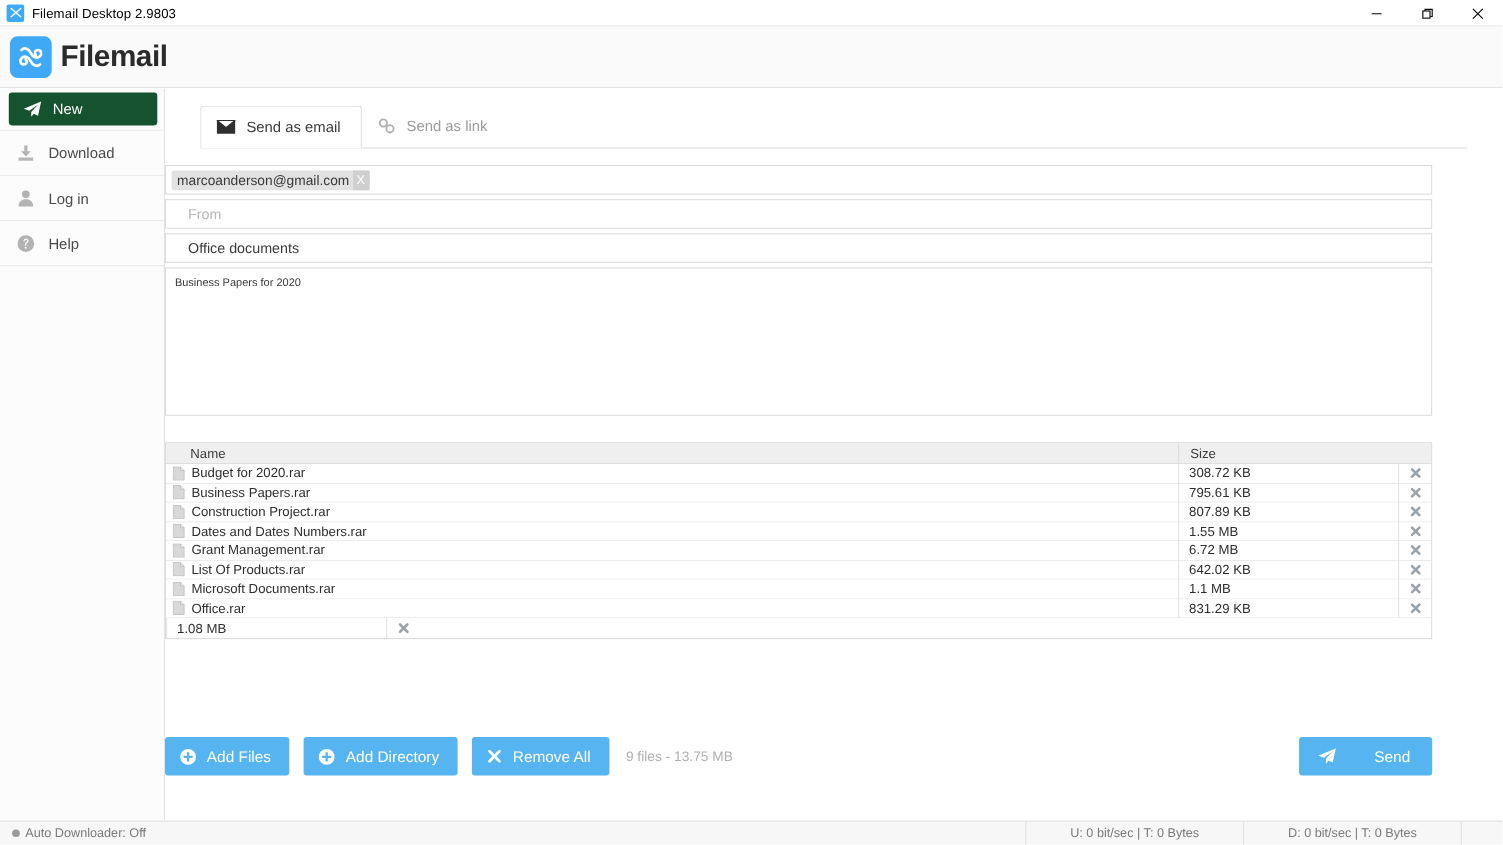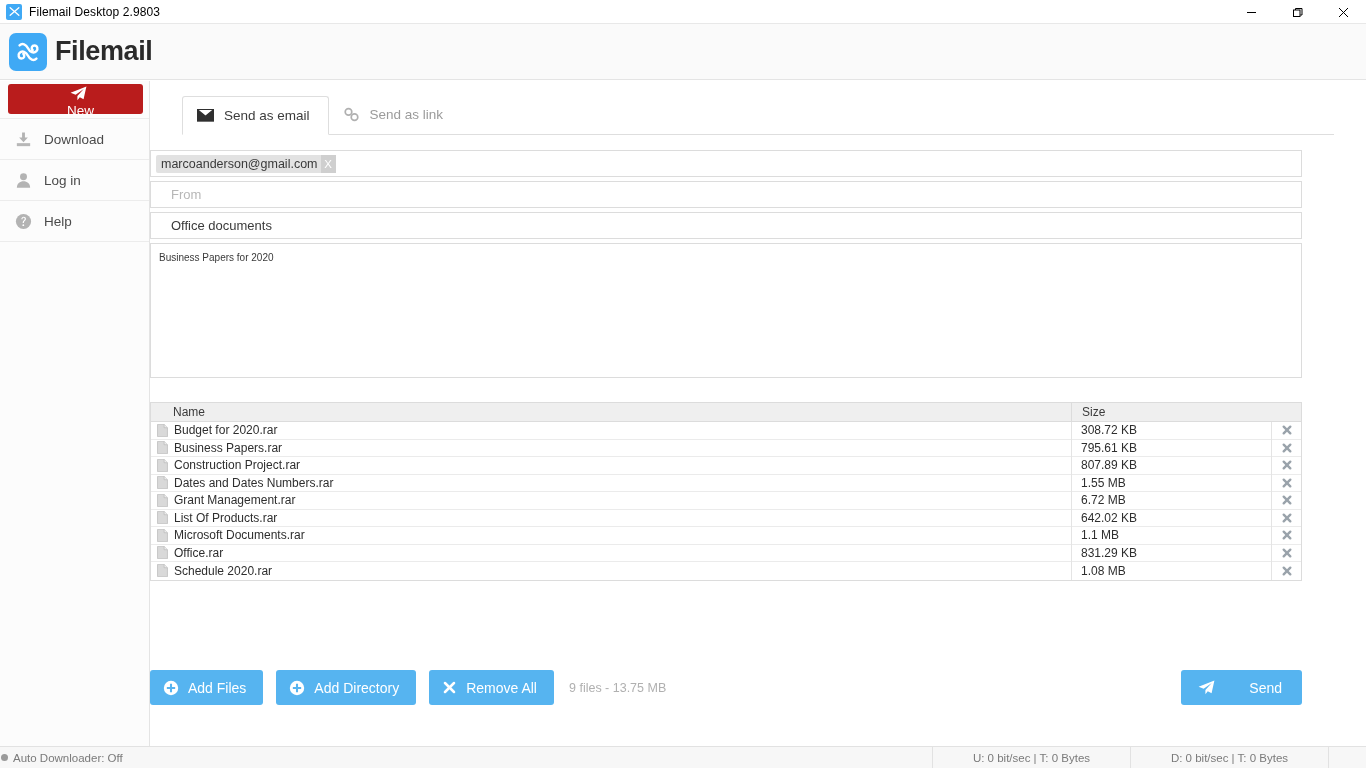--- a/index.html
+++ b/index.html
@@ -77,28 +77,27 @@
     cursor: default;
   }
   .nav-item .nav-ico {
     width: 26px; flex: none;
     display: flex; align-items: center; justify-content: flex-start;
     color: #b3b3b3;
   }
   .nav-item .nav-ico svg { display: block; }
   .nav-item .nav-label { margin-left: 4px; }
   .nav-item.active {
-    background: #b91c1c;
+    background: #14532d;
     color: #ffffff;
     border-radius: 3px;
     border-bottom: none;
     margin: 3px 6px 0 8px;
     height: 30px;
     padding-left: 6px;
-    flex-direction: column;
   }
   .nav-item.active .nav-ico { color: #ffffff; width: 30px; justify-content: center; }
   .nav-sep { border-bottom: 1px solid #ececec; }
 
   
   .main {
     flex: 1;
     position: relative;
     background: #ffffff;
   }
@@ -252,21 +251,21 @@
 
   
   .statusbar {
     position: absolute; left: 0; right: 0; bottom: 0;
     height: 22px;
     background: #f7f7f7;
     border-top: 1px solid #e2e2e2;
     display: flex; align-items: center;
     font-size: 11.5px; color: #7a7a7a;
   }
-  .sb-left { display: flex; align-items: center; padding-left: 1px; flex: 1; }
+  .sb-left { display: flex; align-items: center; padding-left: 11px; flex: 1; }
   .sb-dot {
     width: 7px; height: 7px; border-radius: 50%;
     background: #9a9a9a; margin-right: 5px; flex: none;
   }
   .sb-cell {
     height: 22px;
     display: flex; align-items: center; justify-content: center;
     border-left: 1px solid #e2e2e2;
     padding: 0 10px;
   }
@@ -567,29 +566,20 @@
             <div class="c-act">
               <span>
                 <svg width="12" height="12" viewBox="0 0 20 20" stroke="#9aa3ab" stroke-width="4" stroke-linecap="round">
                   <path d="M4.5 4.5 L15.5 15.5"></path>
                   <path d="M15.5 4.5 L4.5 15.5"></path>
                 </svg>
               </span>
             </div>
           </div>
           <div class="fl-row">
-            <div class="c-name">
-              <span class="fico">
-                <svg width="11" height="13" viewBox="0 0 14 17">
-                  <path d="M0.5 0.5 h8.6 l4.4 4.4 v11.6 h-13 Z" fill="#d9d9d9" stroke="#bcbcbc"></path>
-                  <path d="M9.1 0.5 v4.4 h4.4" fill="#ececec" stroke="#bcbcbc"></path>
-                </svg>
-              </span>
-              <span class="fname">Schedule 2020.rar</span>
-            </div>
             <div class="c-size">1.08 MB</div>
             <div class="c-act">
               <span>
                 <svg width="12" height="12" viewBox="0 0 20 20" stroke="#9aa3ab" stroke-width="4" stroke-linecap="round">
                   <path d="M4.5 4.5 L15.5 15.5"></path>
                   <path d="M15.5 4.5 L4.5 15.5"></path>
                 </svg>
               </span>
             </div>
           </div>

